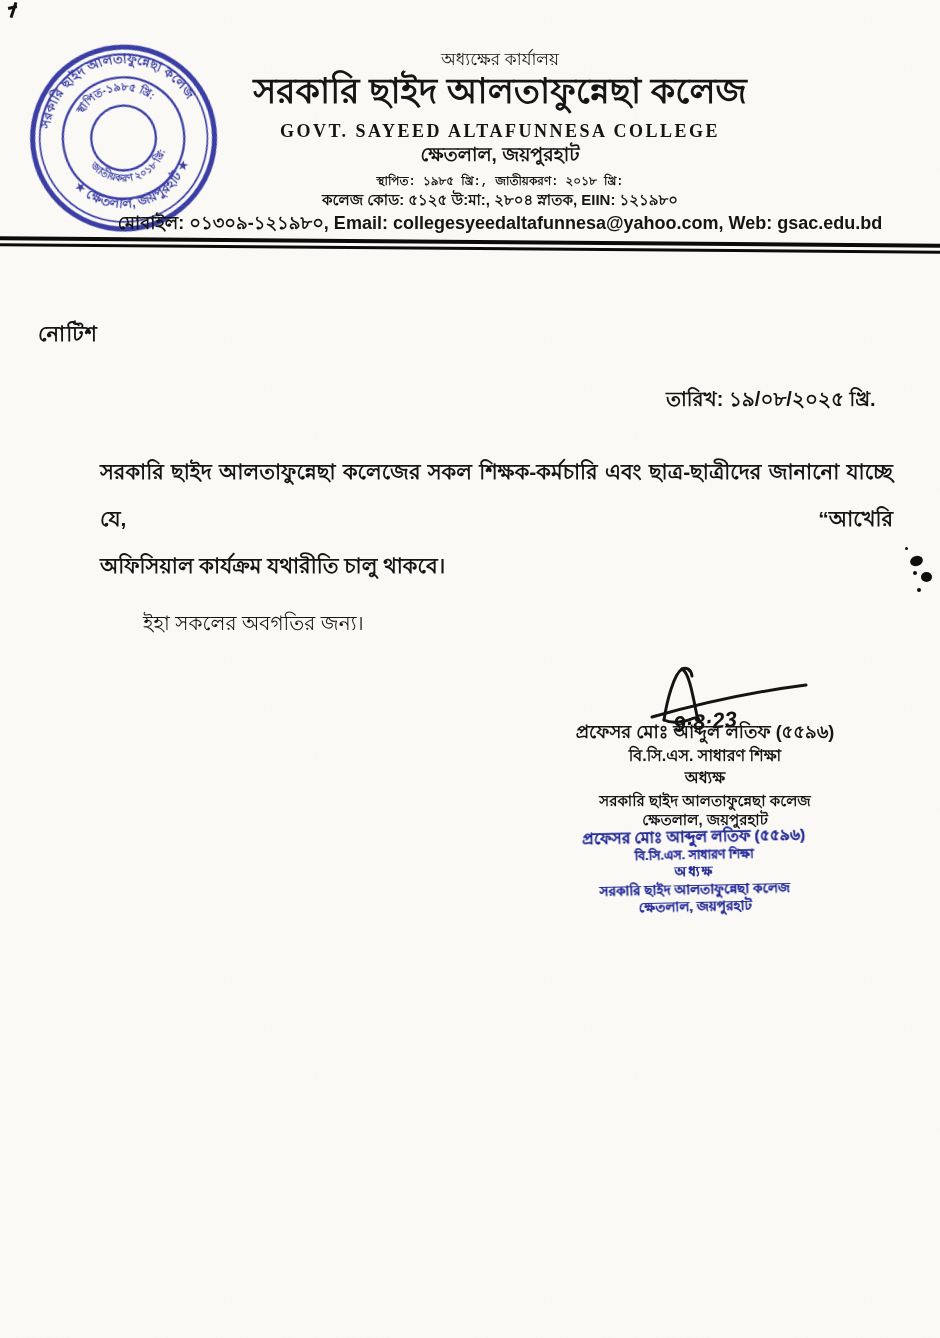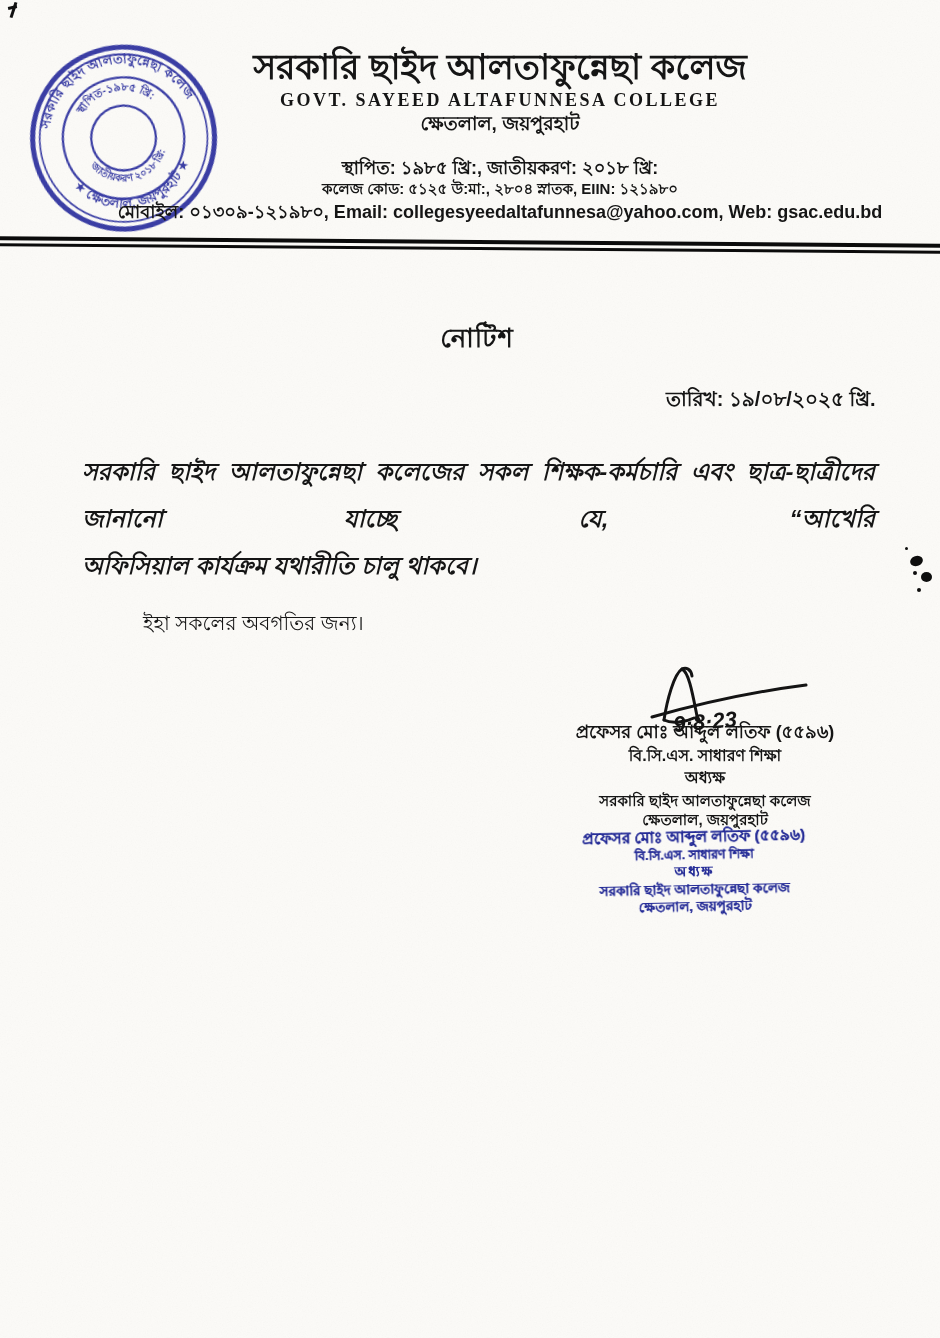--- a/index.html
+++ b/index.html
@@ -8,34 +8,34 @@
     background:#fcfbf8;overflow:hidden;
     font-family:"Liberation Sans","DejaVu Sans",sans-serif;
     color:#151515;
   }
   .noise{position:absolute;inset:0;pointer-events:none;opacity:.55;}
   .hdr{position:absolute;top:46px;left:60px;width:880px;text-align:center;line-height:1.25;}
   .hdr .l1{font-size:19px;font-weight:600;}
   .hdr .l2{font-size:17px;font-weight:500;margin-top:3px;}
   .hdr .l3{font-size:35px;font-weight:800;margin-top:2px;line-height:1.1;}
   .hdr .l4{font-size:18px;font-weight:700;letter-spacing:2.5px;
-           font-family:"Liberation Serif","DejaVu Serif",serif;margin-top:2px;}
+           font-family:"Liberation Serif","DejaVu Serif",serif;margin-top:9px;}
   .hdr .l5{font-size:19px;font-weight:700;margin-top:1px;}
-  .hdr .l6{font-size:18px;font-weight:700;margin-top:21px;}
+  .hdr .l6{font-size:12px;font-weight:700;margin-top:8px;font-family:Liberation Mono, monospace;}
   .hdr .l7{font-size:15px;font-weight:700;margin-top:1px;}
   .hdr .l8{font-size:18px;font-weight:600;margin-top:2px;}
   .seal{position:absolute;left:28px;top:42px;transform:rotate(-12deg);filter:blur(.4px);opacity:.92;}
   .rules{position:absolute;left:-6px;top:240px;width:952px;transform:rotate(0.45deg);}
   .rules .r1{height:4px;background:#0b0b0b;}
   .rules .r2{height:3px;background:#0b0b0b;margin-top:3px;}
-  .notice-title{position:absolute;top:318px;left:30px;width:894px;text-align:center;
-    font-size:26px;font-weight:800;letter-spacing:1px;}
+  .notice-title{position:absolute;top:318px;left:38px;width:894px;
+    font-size:21px;font-weight:800;letter-spacing:1px;}
   .date-line{position:absolute;top:384px;left:622px;font-size:20px;font-weight:700;margin-left:44px;}
-  .body-wrap{position:absolute;top:448px;left:82px;width:793px;
-    font-size:24px;font-weight:600;line-height:47px;font-style:italic;}
+  .body-wrap{position:absolute;top:448px;left:100px;width:793px;
+    font-size:21px;font-weight:600;line-height:47px;}
   .body-line{text-align:justify;text-align-last:justify;}
   .body-line.last{text-align:left;text-align-last:left;}
   .body-line .em{font-weight:800;}
   .closing{position:absolute;top:608px;left:143px;font-size:20px;font-weight:400;}
   .sig-scribble{position:absolute;left:636px;top:662px;}
   .sig-block{position:absolute;top:721px;left:555px;width:300px;text-align:center;line-height:1.3;}
   .sig-block .s1{font-size:18px;font-weight:700;}
   .sig-block .s2{font-size:16px;font-weight:600;margin-top:2px;}
   .sig-block .s3{font-size:16px;font-weight:600;margin-top:1px;}
   .sig-block .s4{font-size:15px;font-weight:700;margin-top:2px;}
@@ -103,20 +103,21 @@
       <text font-size="11" font-weight="700" fill="#2b2f9e">
         <textPath href="#sealInnerTop" startOffset="50%" text-anchor="middle">স্থাপিত-১৯৮৫ খ্রি:</textPath>
       </text>
       <text font-size="10" font-weight="700" fill="#2b2f9e">
         <textPath href="#sealInnerBottom" startOffset="50%" text-anchor="middle">জাতীয়করণ ২০১৮ খ্রি:</textPath>
       </text>
     </svg>
   </div>
 
   <div class="hdr">
+    <div class="l2">অধ্যক্ষের কার্যালয়</div>
     <div class="l3">সরকারি ছাইদ আলতাফুন্নেছা কলেজ</div>
     <div class="l4">GOVT. SAYEED ALTAFUNNESA COLLEGE</div>
     <div class="l5">ক্ষেতলাল, জয়পুরহাট</div>
     <div class="l6">স্থাপিত: ১৯৮৫ খ্রি:, জাতীয়করণ: ২০১৮ খ্রি:</div>
     <div class="l7">কলেজ কোড: ৫১২৫ উ:মা:, ২৮০৪ স্নাতক, EIIN: ১২১৯৮০</div>
     <div class="l8">মোবাইল: ০১৩০৯-১২১৯৮০, Email: collegesyeedaltafunnesa@yahoo.com, Web: gsac.edu.bd</div>
   </div>
 
   <div class="rules">
     <div class="r1"></div>

